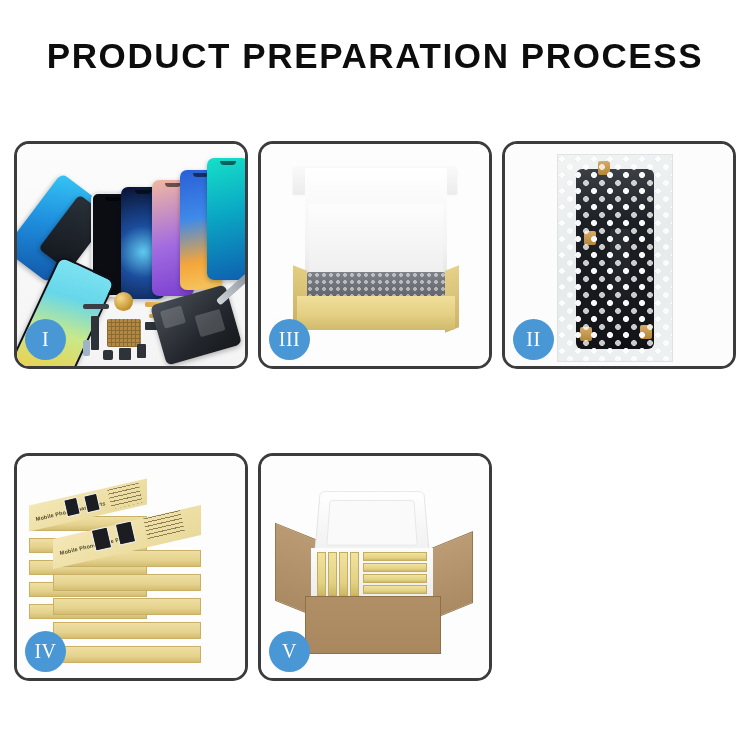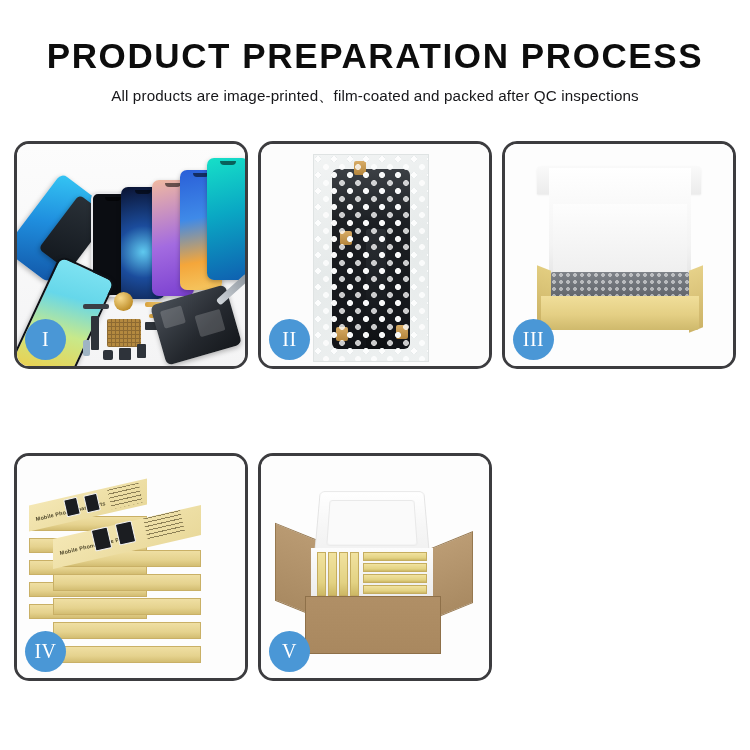--- a/index.html
+++ b/index.html
@@ -336,21 +336,20 @@
     position: absolute; background: rgba(120,96,62,.55);
   }
 </style>
 </head>
 <body>
 
 <div class="page">
 
   <div class="header">
     <div class="title">PRODUCT PREPARATION PROCESS</div>
-    <div class="subtitle">All products are image-printed、film-coated and packed after QC inspections</div>
   </div>
 
   <div class="grid">
 
     <div class="panel">
       <div class="scene p1">
         <div class="ph ph-a"></div>
         <div class="ph ph-a2"></div>
         <div class="ph ph-b">
             <span class="ph-notch"></span>
@@ -384,47 +383,47 @@
         <div class="ph ph-h">
           <i style="left:8px;top:8px;width:22px;height:18px;"></i>
           <i style="left:40px;top:22px;width:26px;height:22px;"></i>
         </div>
         <div class="tool"></div>
       </div>
       <div class="badge">I</div>
     </div>
 
     <div class="panel">
-      <div class="scene p2">
-        <div class="bw-bag">
-          <div class="bw-screen">
-            <div class="bw-dark"></div>
-          </div>
-          <div class="bw-tab" style="left:40px;top:6px;"></div>
-          <div class="bw-tab" style="left:26px;top:76px;"></div>
-          <div class="bw-tab" style="left:22px;top:172px;"></div>
-          <div class="bw-tab" style="left:82px;top:170px;"></div>
-          <div class="bubbles2"></div>
-          <div class="bubbles"></div>
-        </div>
-      </div>
-      <div class="badge">II</div>
-    </div>
-
-    <div class="panel">
       <div class="scene p3">
         <div class="b3-lid"></div>
         <div class="b3-back"></div>
         <div class="b3-foam"></div>
         <div class="b3-bubble"></div>
         <div class="b3-left"></div>
         <div class="b3-right"></div>
         <div class="b3-front"></div>
       </div>
       <div class="badge">III</div>
+    </div>
+
+    <div class="panel">
+      <div class="scene p2">
+        <div class="bw-bag">
+          <div class="bw-screen">
+            <div class="bw-dark"></div>
+          </div>
+          <div class="bw-tab" style="left:40px;top:6px;"></div>
+          <div class="bw-tab" style="left:26px;top:76px;"></div>
+          <div class="bw-tab" style="left:22px;top:172px;"></div>
+          <div class="bw-tab" style="left:82px;top:170px;"></div>
+          <div class="bubbles2"></div>
+          <div class="bubbles"></div>
+        </div>
+      </div>
+      <div class="badge">II</div>
     </div>
 
     <div class="panel">
       <div class="scene p4">
         <div class="stack">
 
           <div class="kbox" style="left:12px;top:60px;width:118px;height:15px;"></div>
           <div class="kbox" style="left:12px;top:82px;width:118px;height:15px;"></div>
           <div class="kbox" style="left:12px;top:104px;width:118px;height:15px;"></div>
           <div class="kbox" style="left:12px;top:126px;width:118px;height:15px;"></div>

